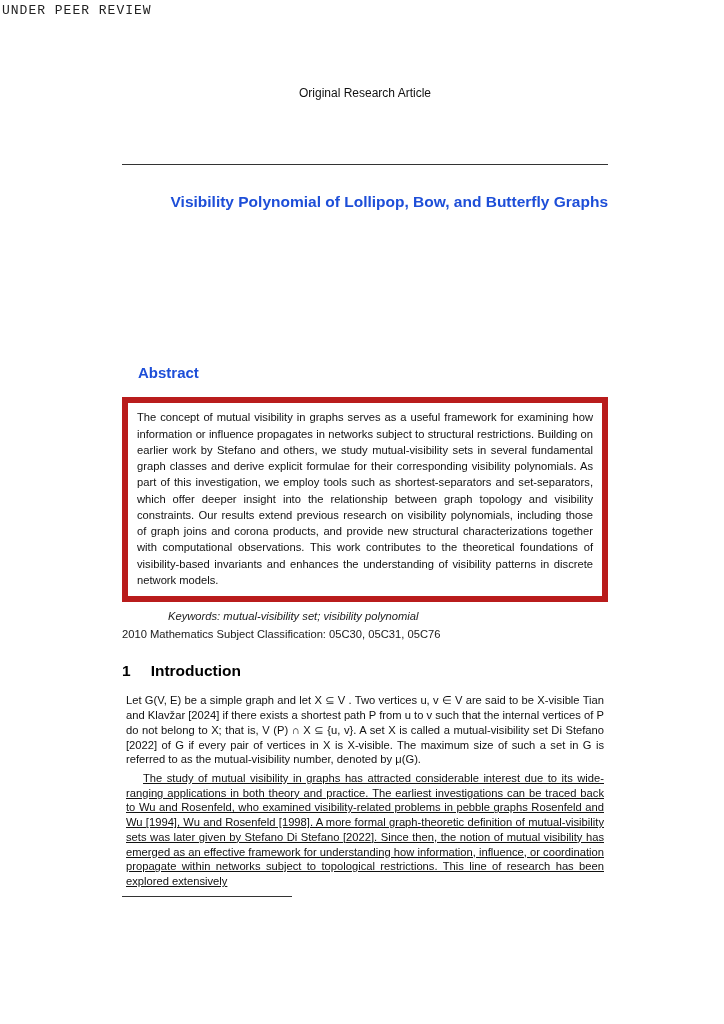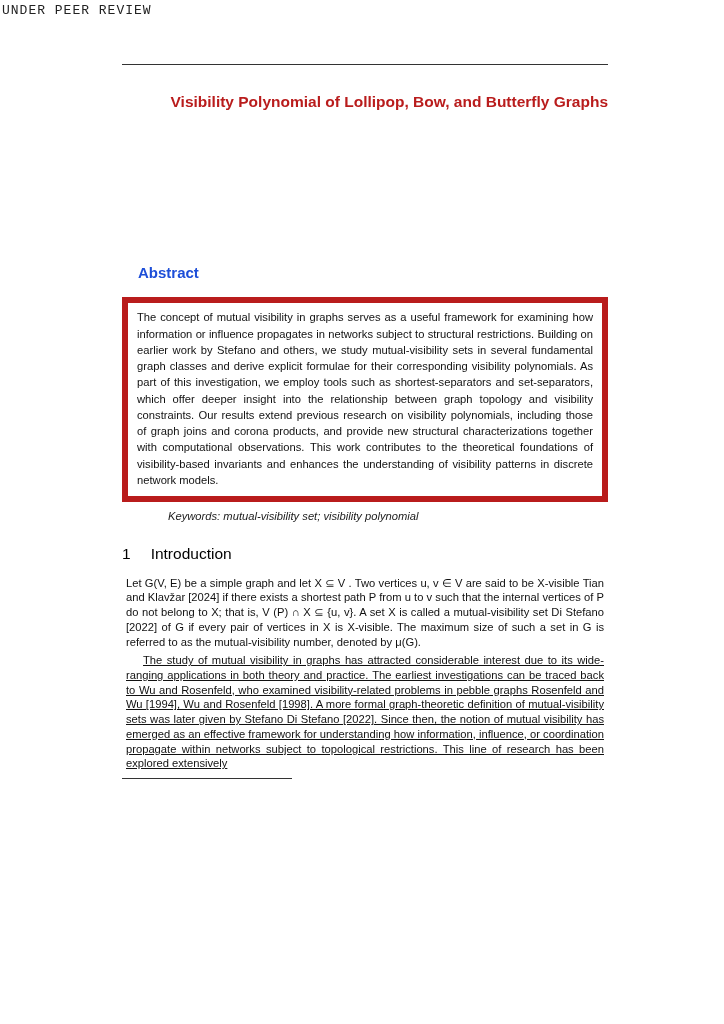--- a/index.html
+++ b/index.html
@@ -43,21 +43,21 @@
     border: 0;
     border-top: 1px solid #333;
     width: 100%;
   }
   .paper-title {
     margin-top: 27px;
     text-align: right;
     font-weight: bold;
     font-size: 15.5px;
     line-height: 1.32;
-    color: #b91c1c;
+    color: #1d4ed8;
   }
   .abstract-heading {
     margin-top: 152px;
     margin-left: 16px;
     font-weight: bold;
     font-size: 15px;
     color: #1d4ed8;
   }
   .abstract-box {
     margin-top: 16px;
@@ -76,21 +76,21 @@
     line-height: 1.4;
     margin-left: 46px;
   }
   .msc-line {
     margin-top: 2px;
     font-size: 11.2px;
     line-height: 1.4;
   }
   .section-heading {
     margin-top: 20px;
-    font-weight: normal;
+    font-weight: bold;
     font-size: 15.5px;
     color: #000;
   }
   .section-number {
     display: inline-block;
     margin-right: 20px;
   }
   .body-para {
     margin: 4px;
     font-size: 11.2px;
@@ -115,33 +115,35 @@
 </style>
 </head>
 <body>
 
 <div class="page">
 
   <div class="watermark">UNDER PEER REVIEW</div>
 
   <div class="content">
 
+    <div class="article-type">Original Research Article</div>
 
     <hr class="rule-full">
 
     <div class="paper-title">Visibility Polynomial of Lollipop, Bow, and Butterfly Graphs</div>
 
     <div class="abstract-heading">Abstract</div>
 
     <div class="abstract-box">
       <span>The concept of mutual visibility in graphs serves as a useful framework for examining how information or influence propagates in networks subject to structural restrictions. Building on earlier work by Stefano and others, we study mutual-visibility sets in several fundamental graph classes and derive explicit formulae for their corresponding visibility polynomials. As part of this investigation, we employ tools such as shortest-separators and set-separators, which offer deeper insight into the relationship between graph topology and visibility constraints. Our results extend previous research on visibility polynomials, including those of graph joins and corona products, and provide new structural characterizations together with computational observations. This work contributes to the theoretical foundations of visibility-based invariants and enhances the understanding of visibility patterns in discrete network models.</span>
     </div>
 
     <div class="keywords-line">Keywords: mutual-visibility set; visibility polynomial</div>
 
+    <div class="msc-line">2010 Mathematics Subject Classification: 05C30, 05C31, 05C76</div>
 
     <div class="section-heading">
       <span class="section-number">1</span><span>Introduction</span>
     </div>
 
     <p class="body-para first">Let G(V, E) be a simple graph and let X ⊆ V . Two vertices u, v ∈ V are said to be X-visible Tian and Klavžar [2024] if there exists a shortest path P from u to v such that the internal vertices of P do not belong to X; that is, V (P) ∩ X ⊆ {u, v}. A set X is called a mutual-visibility set Di Stefano [2022] of G if every pair of vertices in X is X-visible. The maximum size of such a set in G is referred to as the mutual-visibility number, denoted by μ(G).</p>
 
     <p class="body-para indented">The study of mutual visibility in graphs has attracted considerable interest due to its wide-ranging applications in both theory and practice. The earliest investigations can be traced back to Wu and Rosenfeld, who examined visibility-related problems in pebble graphs Rosenfeld and Wu [1994], Wu and Rosenfeld [1998]. A more formal graph-theoretic definition of mutual-visibility sets was later given by Stefano Di Stefano [2022]. Since then, the notion of mutual visibility has emerged as an effective framework for understanding how information, influence, or coordination propagate within networks subject to topological restrictions. This line of research has been explored extensively</p>
 
     <hr class="footnote-rule">

